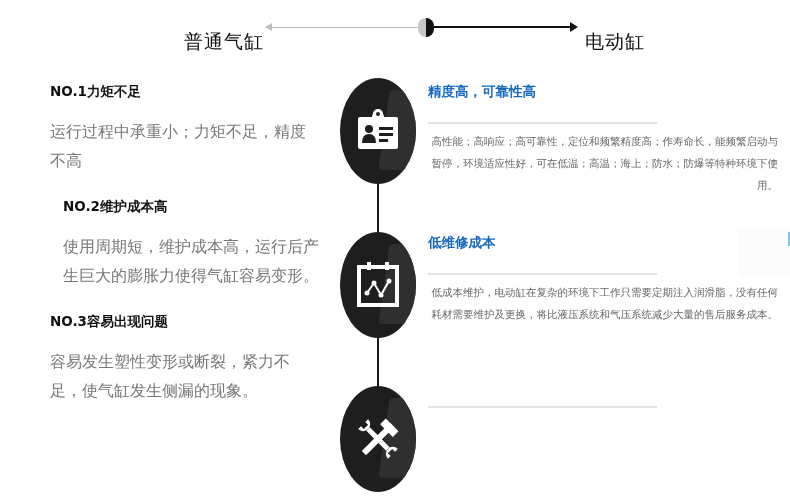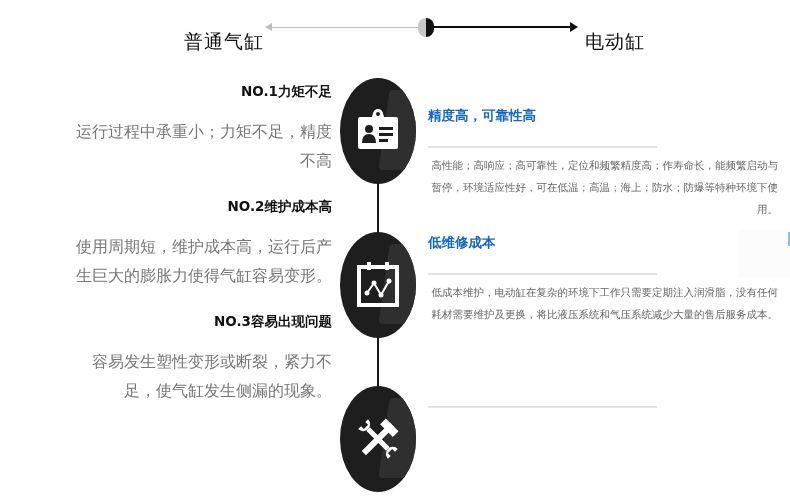--- a/index.html
+++ b/index.html
@@ -20,21 +20,21 @@
   .arrow-black { position: absolute; left: 432px; top: 26px; width: 140px; height: 2px; background: #111; }
   .arrow-black-head {
     position: absolute; left: 570px; top: 22px; width: 0; height: 0;
     border-top: 5px solid transparent; border-bottom: 5px solid transparent; border-left: 8px solid #111;
   }
   .toggle-knob { position: absolute; left: 418px; top: 18px; width: 16px; height: 19px; }
   .toggle-knob .l { position: absolute; left: 0; top: 0; width: 8px; height: 19px; background: #c7c7c7; border-radius: 8px 0 0 8px; }
   .toggle-knob .r { position: absolute; left: 8px; top: 0; width: 8px; height: 19px; background: #111; border-radius: 0 8px 8px 0; }
 
   
-  .left-item { position: absolute; left: 62px; width: 270px; text-align: right; }
+  .left-item { position: absolute; left: 50px; width: 270px; }
   .left-title { font-size: 13.5px; font-weight: bold; color: #111; line-height: 18px; }
   .left-desc { font-size: 16px; color: #777; line-height: 29px; margin-top: 17px; }
 
   
   .timeline-line { position: absolute; left: 377px; top: 160px; width: 2px; height: 270px; background: #1a1a1a; }
   .node {
     position: absolute; left: 340px; width: 76px; height: 106px; border-radius: 50%;
     background: #1e1e1e; overflow: hidden;
   }
   .node .shadow {
@@ -63,21 +63,21 @@
   <div class="r"></div>
 </div>
 <div class="arrow-black"></div>
 <div class="arrow-black-head"></div>
 <div class="header-right-label">电动缸</div>
 
 <div class="left-item" style="top:82px;">
   <div class="left-title">NO.1力矩不足</div>
   <div class="left-desc">运行过程中承重小；力矩不足，精度不高</div>
 </div>
-<div class="left-item" style="top:197px;">
+<div class="left-item" style="top:197px;margin-left:13px;">
   <div class="left-title">NO.2维护成本高</div>
   <div class="left-desc">使用周期短，维护成本高，运行后产生巨大的膨胀力使得气缸容易变形。</div>
 </div>
 <div class="left-item" style="top:312px;">
   <div class="left-title">NO.3容易出现问题</div>
   <div class="left-desc">容易发生塑性变形或断裂，紧力不足，使气缸发生侧漏的现象。</div>
 </div>
 
 <div class="timeline-line"></div>
 
@@ -118,21 +118,21 @@
       <path d="M15 4 h18 v8 h-18 z" fill="#ffffff"></path>
     </g>
     <g transform="rotate(-45 24 24)">
       <rect x="21.5" y="10" width="5" height="28" fill="#ffffff"></rect>
       <path d="M17 3 a7 7 0 0 0 14 0 l-4 0 l0 4 l-6 0 l0 -4 z" fill="#ffffff"></path>
       <path d="M17 45 a7 7 0 0 1 14 0 l-4 0 l0 -4 l-6 0 l0 4 z" fill="#ffffff"></path>
     </g>
   </svg>
 </div>
 
-<div class="right-item" style="top:82px;margin-top:24px;">
+<div class="right-item" style="top:82px;">
   <div class="right-title">精度高，可靠性高</div>
   <div class="right-sep"></div>
   <div class="right-desc">高性能；高响应；高可靠性，定位和频繁精度高；作寿命长，能频繁启动与暂停，环境适应性好，可在低温；高温；海上；防水；防爆等特种环境下使用。</div>
 </div>
 <div class="right-item" style="top:233px;">
   <div class="right-title">低维修成本</div>
   <div class="right-sep"></div>
   <div class="right-desc">低成本维护，电动缸在复杂的环境下工作只需要定期注入润滑脂，没有任何耗材需要维护及更换，将比液压系统和气压系统减少大量的售后服务成本。</div>
 </div>
 <div class="right-item" style="top:384px;">

